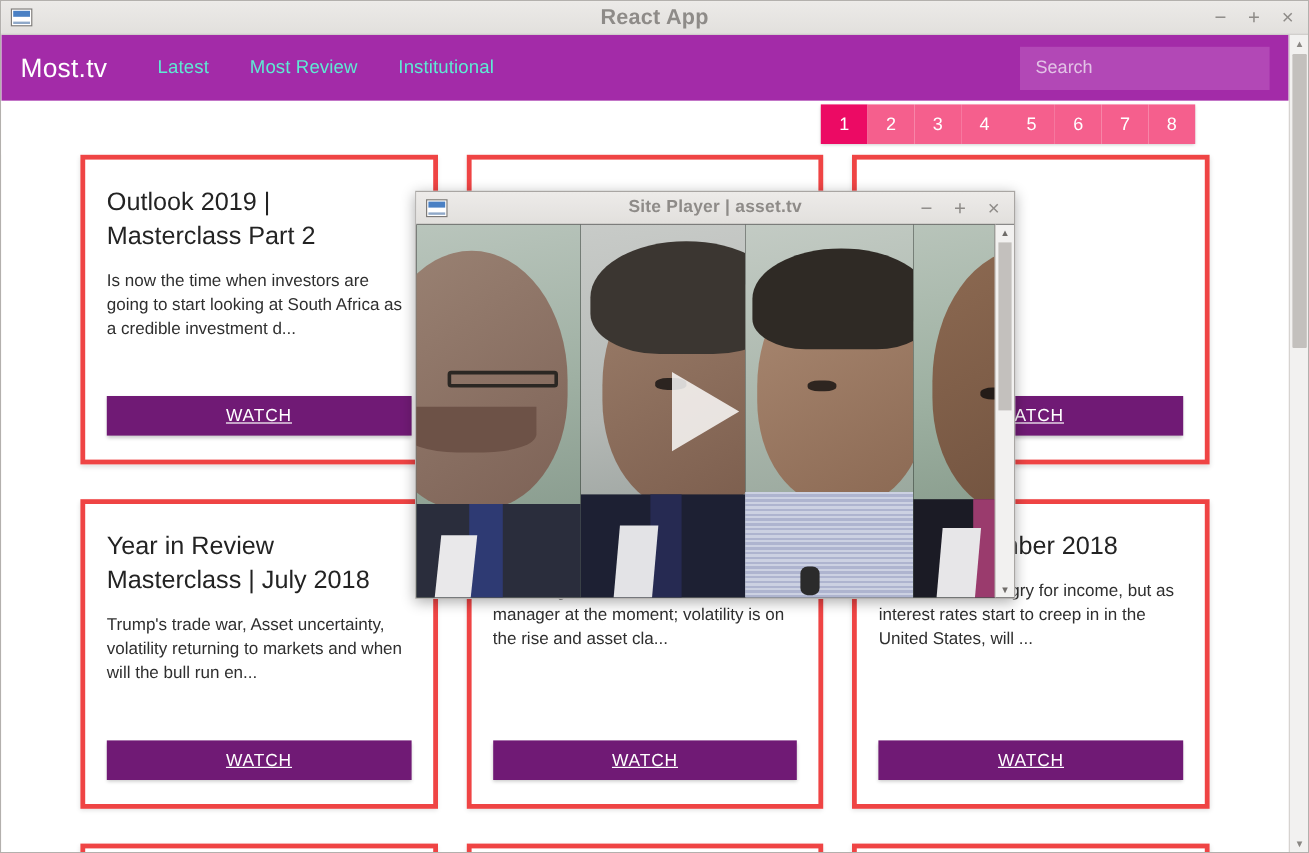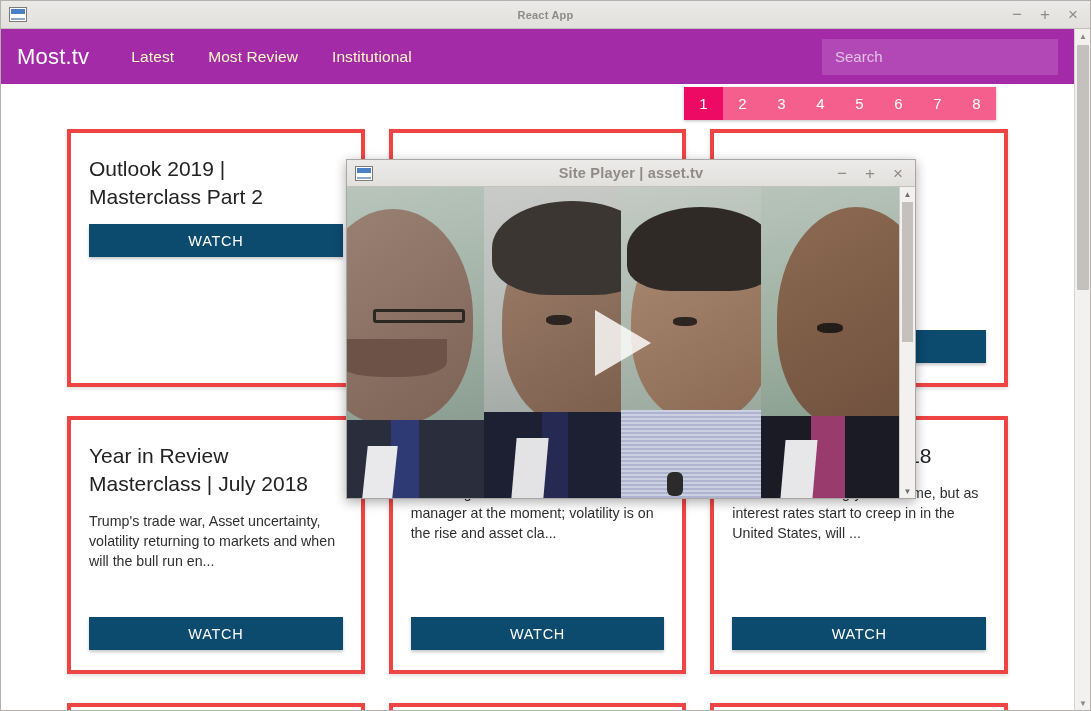--- a/index.html
+++ b/index.html
@@ -36,21 +36,21 @@
   .tb-icon::before {
     content: ""; position: absolute; left: 1px; top: 1px; right: 1px;
     height: 5px; background: #4a80c4;
   }
   .tb-icon::after {
     content: ""; position: absolute; left: 1px; bottom: 1px; right: 1px;
     height: 2px; background: #8fa8c8;
   }
   .tb-title {
     position: absolute; left: 0; right: 0; text-align: center;
-    font-size: 11px; font-weight: bold; color: #8e8b88;
+    font-size: 18px; font-weight: bold; color: #8e8b88;
     letter-spacing: 0.2px;
   }
   .tb-controls {
     margin-left: auto; margin-right: 10px;
     display: flex; align-items: center; gap: 14px;
     position: relative; z-index: 2;
   }
   .tb-btn {
     font-size: 17px; color: #8e8b88; line-height: 1;
     width: 14px; text-align: center; cursor: default;
@@ -91,26 +91,26 @@
     height: 55px; background: #a32ba8;
     display: flex; align-items: center;
     padding: 0 16px;
   }
   .brand {
     font-size: 22px; color: #ffffff; font-weight: normal;
     margin-right: 42px; letter-spacing: 0.2px;
   }
   .nav-links { display: flex; align-items: center; gap: 34px; }
   .nav-link {
-    font-size: 15.5px; color: #fef9c3; text-decoration: none;
+    font-size: 15.5px; color: #5eead4; text-decoration: none;
     letter-spacing: 0.1px;
   }
   .search-box {
     margin-left: auto;
-    width: 236px; height: 36px;
+    width: 208px; height: 36px;
     background: #b248b6;
     border: none; outline: none;
     padding: 0 13px;
     font-size: 15px;
     color: #ffffff;
     font-family: "Liberation Sans", sans-serif;
   }
   .search-box::placeholder { color: #e2c2e6; opacity: 1; }
 
   
@@ -155,33 +155,34 @@
     color: #232323; font-weight: normal;
     margin-bottom: 13px;
   }
   .card-desc {
     font-size: 14.2px; line-height: 20px;
     color: #2f2f2f;
     flex: 1 1 auto;
   }
   .watch-btn {
     display: block; width: 100%; height: 33px;
-    background: #0c4a6e; border: none;
+    background: #701a75; border: none;
     color: #ffffff; font-size: 14.5px;
     letter-spacing: 0.7px;
     font-family: "Liberation Sans", sans-serif;
     box-shadow: 0 2px 3px rgba(0,0,0,.22);
     cursor: pointer;
+    text-decoration: underline;
   }
 
   
   .player {
     position: absolute;
     left: 345px; top: 130px;
-    width: 570px; height: 340px;
+    width: 500px; height: 340px;
     background: #ffffff;
     border: 1px solid #a9a6a3;
     box-shadow: 0 3px 11px rgba(0,0,0,.33);
     display: flex; flex-direction: column;
     z-index: 40;
   }
   .player-title {
     height: 27px; flex: 0 0 27px;
     background: linear-gradient(#edebe9, #e2e0dd);
     border-bottom: 1px solid #c4c1bd;
@@ -275,20 +276,21 @@
           <div class="pg">6</div>
           <div class="pg">7</div>
           <div class="pg">8</div>
         </div>
       </div>
 
       <div class="grid">
 
         <div class="card">
           <div class="card-title">Outlook 2019 | Masterclass Part 2</div>
+          <div class="card-desc">Is now the time when investors are going to start looking at South Africa as a credible investment d...</div>
           <button class="watch-btn">WATCH</button>
         </div>
 
         <div class="card">
           <div class="card-title"></div>
           <div class="card-desc"></div>
           <button class="watch-btn">WATCH</button>
         </div>
 
         <div class="card">

